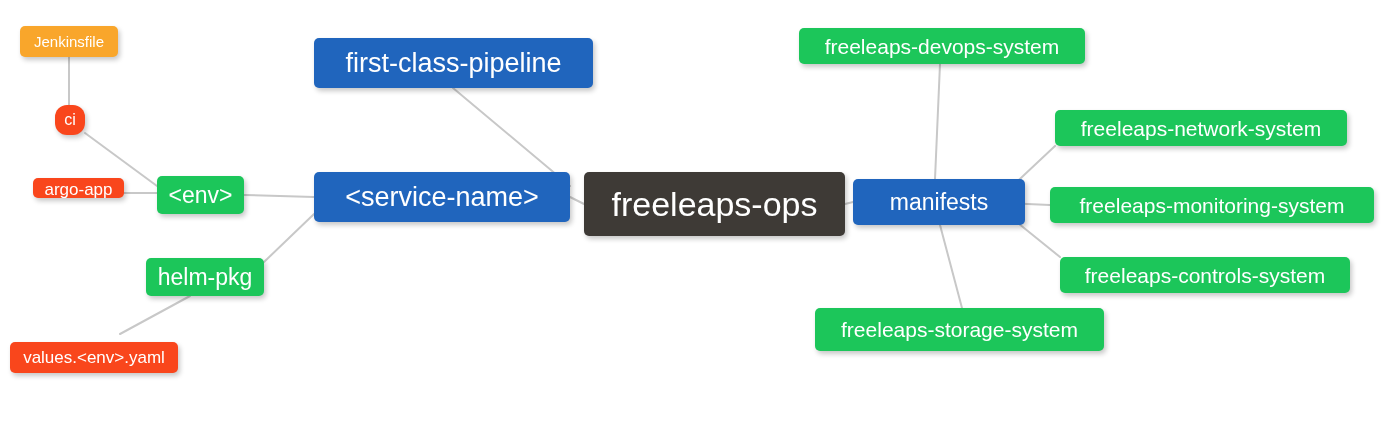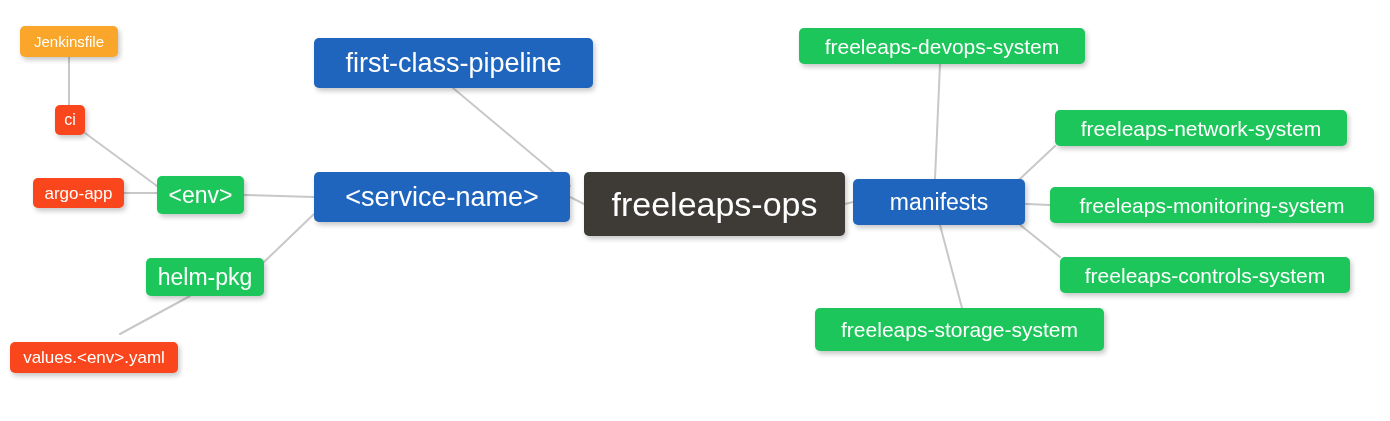--- a/index.html
+++ b/index.html
@@ -81,24 +81,24 @@
       </div>
       <div class="node lv-blue" style="left: 853px; top: 179px; width: 172px; height: 46px; font-size: 23px;">
         <span class="node-label">manifests</span>
       </div>
       <div class="node lv-green" style="left: 157px; top: 176px; width: 87px; height: 38px; font-size: 23px;">
         <span class="node-label">&lt;env&gt;</span>
       </div>
       <div class="node lv-green" style="left: 146px; top: 258px; width: 118px; height: 38px; font-size: 23px;">
         <span class="node-label">helm-pkg</span>
       </div>
-      <div class="node lv-red" style="left: 55px; top: 105px; width: 30px; height: 30px; font-size: 16px;">
+      <div class="node lv-red" style="left: 55px; top: 105px; width: 30px; height: 30px; font-size: 16px; border-radius: 12px;">
         <span class="node-label">ci</span>
       </div>
-      <div class="node lv-red" style="left: 33px; top: 178px; width: 91px; height: 30px; font-size: 17px;">
+      <div class="node lv-red" style="left: 33px; top: 178px; width: 91px; height: 20px; font-size: 17px; align-items: flex-end;">
         <span class="node-label">argo-app</span>
       </div>
       <div class="node lv-red" style="left: 10px; top: 334px; width: 168px; height: 31px; font-size: 17px; margin-top: 8px;">
         <span class="node-label">values.&lt;env&gt;.yaml</span>
       </div>
       <div class="node lv-orange" style="left: 20px; top: 26px; width: 98px; height: 31px; font-size: 15px;">
         <span class="node-label">Jenkinsfile</span>
       </div>
       <div class="node lv-green" style="left: 799px; top: 28px; width: 286px; height: 36px; font-size: 21px;">
         <span class="node-label">freeleaps-devops-system</span>

